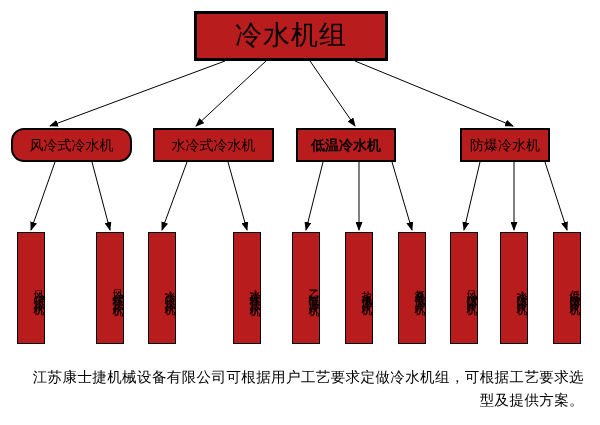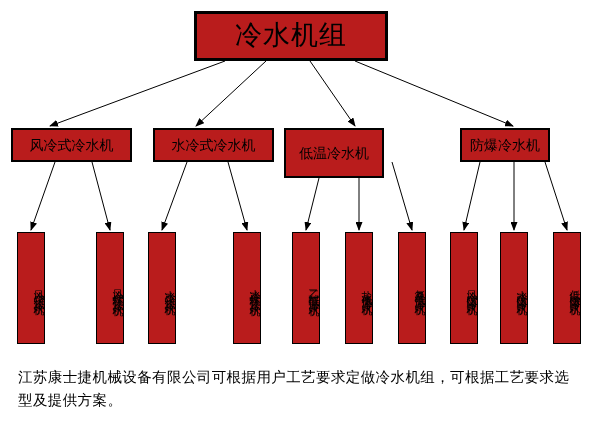--- a/index.html
+++ b/index.html
@@ -69,21 +69,21 @@
   }
   #footer-note {
     position: absolute;
     left: 18px;
     top: 366px;
     width: 566px;
     font-size: 14.5px;
     line-height: 1.6;
     letter-spacing: 0.4px;
     color: #000000;
-    text-align: left;
+    text-align: right;
   }
 </style>
 </head>
 <body>
 
 <div id="diagram-root">
 
   <svg id="edge-layer" viewBox="0 0 600 425" width="600" height="425" xmlns="http://www.w3.org/2000/svg">
     <defs>
       <marker id="arrowhead" markerWidth="9" markerHeight="7" refX="8" refY="3.5" orient="auto" markerUnits="userSpaceOnUse">
@@ -105,27 +105,27 @@
         <line x1="480" y1="162" x2="464" y2="230" stroke="#000000" marker-end="url(#arrowhead)"></line>
         <line x1="514" y1="162" x2="514" y2="230" stroke="#000000" marker-end="url(#arrowhead)"></line>
         <line x1="545" y1="162" x2="567" y2="230" stroke="#000000" marker-end="url(#arrowhead)"></line>
       </g>
   </svg>
 
   <div id="node-layer">
       <div class="node node-root" style="left: 194px; top: 11px; width: 194px; height: 50px;">
         <span class="node-label">冷水机组</span>
       </div>
-      <div class="node node-cat" style="left: 11px; top: 128px; width: 121px; height: 34px;">
+      <div class="node node-cat" style="left: 11px; top: 128px; width: 121px; height: 34px; border-radius: 13px;">
         <span class="node-label">风冷式冷水机</span>
       </div>
       <div class="node node-cat" style="left: 153px; top: 128px; width: 121px; height: 34px;">
         <span class="node-label">水冷式冷水机</span>
       </div>
-      <div class="node node-cat" style="left: 284px; top: 128px; width: 100px; height: 50px;">
+      <div class="node node-cat" style="left: 296px; top: 128px; width: 100px; height: 34px; font-weight: bold;">
         <span class="node-label">低温冷水机</span>
       </div>
       <div class="node node-cat" style="left: 460px; top: 128px; width: 90px; height: 34px;">
         <span class="node-label">防爆冷水机</span>
       </div>
       <div class="node node-leaf" style="left: 17px; top: 232px; width: 28px; height: 112px;">
         <span class="node-label">风冷箱式冷水机</span>
       </div>
       <div class="node node-leaf" style="left: 96px; top: 232px; width: 28px; height: 112px;">
         <span class="node-label">风冷螺杆式冷水机</span>

